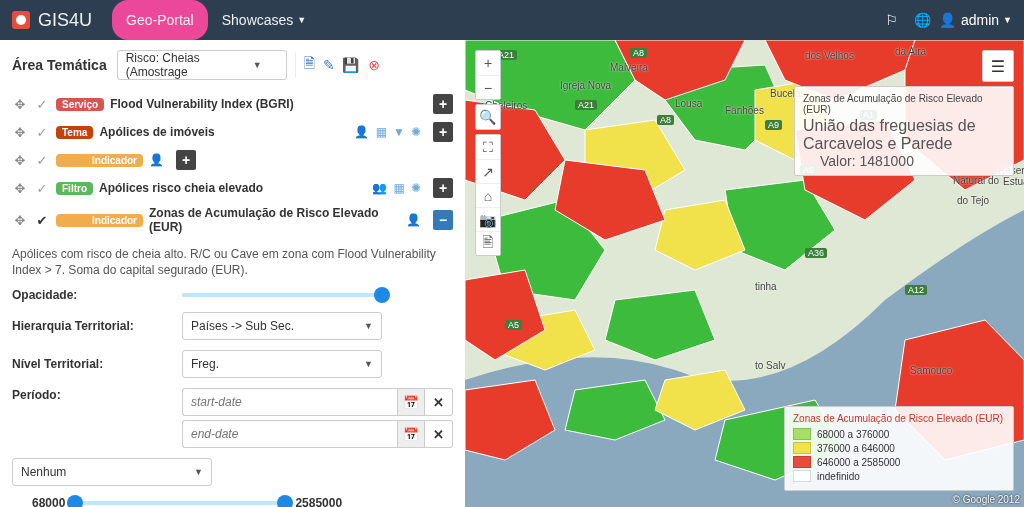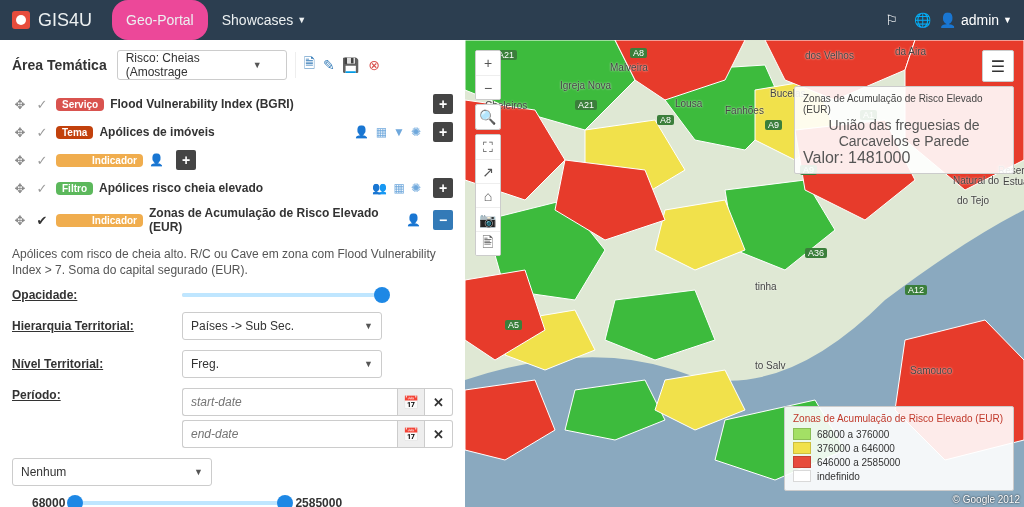--- a/index.html
+++ b/index.html
@@ -46,21 +46,21 @@
   .layer .tools { display: flex; gap: 6px; color: #6fa8dc; margin-right: 6px; }
   .layer .tools span { cursor: pointer; font-size: 12px; }
   .layer .endbtn { width: 20px; height: 20px; display: flex; align-items: center; justify-content: center; color: #fff; font-weight: bold; font-size: 14px; cursor: pointer; border-radius: 2px; }
   .layer .endbtn.plus { background: #444; }
   .layer .endbtn.minus { background: #337ab7; }
 
   .desc { font-size: 12px; color: #555; margin: 6px 0 10px; line-height: 1.35; }
 
   .controls { }
   .crow { display: flex; align-items: center; margin-bottom: 10px; }
-  .crow .clabel { width: 170px; font-weight: bold; font-size: 12px; text-decoration: underline; }
+  .crow .clabel { width: 170px; font-weight: bold; font-size: 12px; }
   .crow .cwidget { flex: 1; }
   .slider-track { height: 4px; background: #ddd; position: relative; border-radius: 4px; width: 200px; }
   .slider-fill-full { height: 4px; background: #bfe6ff; width: 100%; border-radius: 4px; }
   .slider-thumb { width: 16px; height: 16px; background: #1e88e5; border-radius: 50%; position: absolute; top: -6px; cursor: pointer; }
   .slider-wrap .slider-thumb { right: -8px; }
 
   .dropdown { height: 28px; border: 1px solid #ccc; border-radius: 3px; padding: 4px 8px; display: flex; align-items: center; justify-content: space-between; width: 200px; font-size: 12px; cursor: pointer; background: #fff; }
   .dropdown .caret { font-size: 9px; color: #555; }
 
   .period-inputs { display: flex; flex-direction: column; gap: 4px; width: 220px; }
@@ -78,22 +78,22 @@
   
   .map-svg { position: absolute; inset: 0; }
   .map-controls { position: absolute; top: 10px; left: 10px; display: flex; flex-direction: column; gap: 4px; }
   .mc-group { background: #fff; border: 1px solid #ccc; border-radius: 2px; overflow: hidden; }
   .mc-btn { width: 24px; height: 24px; display: flex; align-items: center; justify-content: center; font-size: 14px; cursor: pointer; color: #555; background: #fff; }
   .mc-group .mc-btn + .mc-btn { border-top: 1px solid #eee; }
   .layers-btn { position: absolute; top: 10px; right: 10px; width: 32px; height: 32px; background: #fff; border: 1px solid #ccc; border-radius: 2px; display: flex; align-items: center; justify-content: center; cursor: pointer; font-size: 16px; }
 
   .info-box { position: absolute; top: 46px; right: 10px; width: 220px; background: rgba(255,255,255,0.9); border: 1px solid #ccc; padding: 6px 8px; font-size: 10px; color: #333; border-radius: 2px; }
   .info-box .title { color: #444; margin-bottom: 2px; font-size: 10px; }
-  .info-box .sub { color: #555; font-size: 14px; text-align: center; }
-  .info-box .val { color: #555; font-size: 16px; }
+  .info-box .sub { color: #555; font-size: 16px; }
+  .info-box .val { color: #555; font-size: 14px; margin-left: 17px; }
 
   .legend-box { position: absolute; bottom: 16px; right: 10px; width: 230px; background: rgba(255,255,255,0.9); border: 1px solid #ccc; padding: 6px 8px; font-size: 10px; border-radius: 2px; }
   .legend-box .ltitle { color: #c0392b; font-size: 10px; margin-bottom: 4px; }
   .legend-row { display: flex; align-items: center; gap: 6px; margin: 2px 0; color: #333; }
   .swatch { width: 18px; height: 12px; border: 1px solid rgba(0,0,0,0.15); }
 
   .attribution { position: absolute; bottom: 2px; right: 4px; font-size: 10px; color: #fff; text-shadow: 0 0 2px #000; }
 
   
   .map-label { position: absolute; font-size: 10px; color: #444; pointer-events: none; text-shadow: 0 0 2px #fff; white-space: nowrap; }

